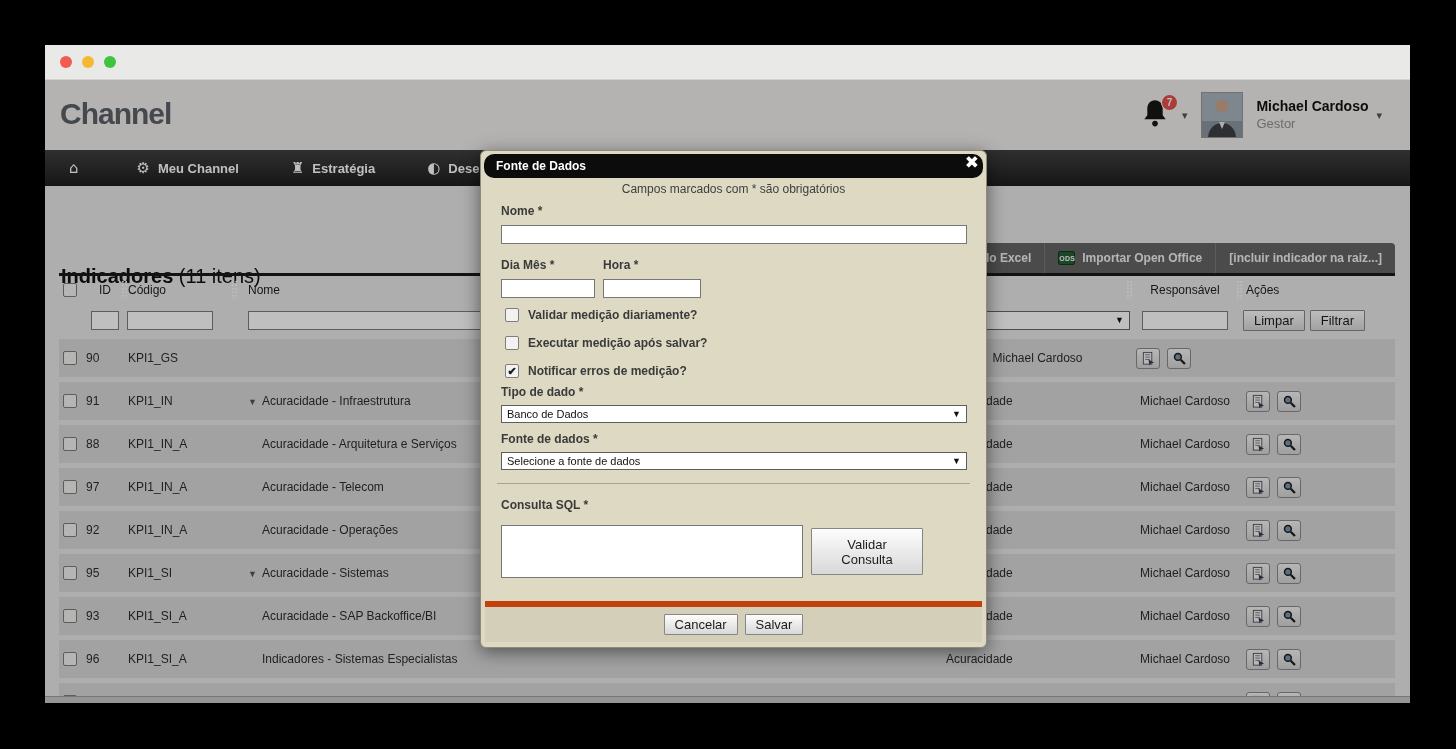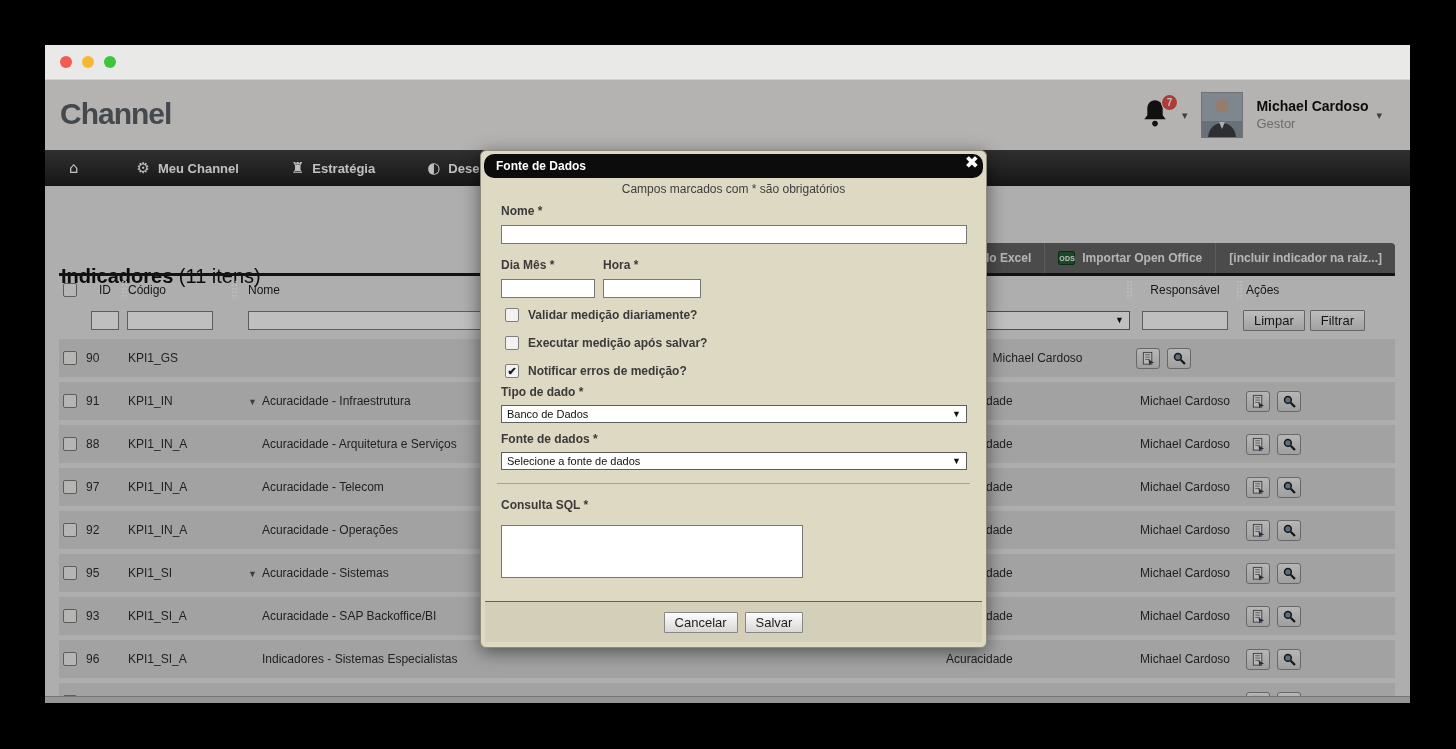--- a/index.html
+++ b/index.html
@@ -86,21 +86,21 @@
   .m-label { position:absolute; font-size:12px; font-weight:bold; color:#3a3a3a; }
   .m-input { position:absolute; height:19px; background:#fff; border:1px solid #777; font-size:12px; padding:0 4px; }
   .m-select { position:absolute; height:18px; background:#fff; border:1px solid #5e5e5e; display:flex; align-items:center; font-size:11px; color:#111; padding:0 5px; cursor:pointer; }
   .m-select .val { flex:1; }
   .m-select .dd { font-size:9px; color:#111; }
   .m-checks { position:absolute; left:24px; top:150px; }
   .m-check { display:flex; align-items:center; gap:9px; height:28px; font-size:12px; font-weight:bold; color:#3a3a3a; }
   .m-divider { position:absolute; left:16px; right:16px; top:332px; border-top:1px solid #a9a490; }
   .m-textarea { position:absolute; left:20px; top:374px; width:302px; height:53px; background:#fff; border:1px solid #777; resize:none; font-family:"Liberation Sans",sans-serif; font-size:12px; padding:3px; }
   .m-validar { position:absolute; left:330px; top:377px; width:112px; height:47px; font-size:13px; }
-  .modal-footer { position:absolute; left:4px; right:4px; top:450px; height:41px; background:#d3cfb8; border-top:1px solid #c2410c; display:flex; align-items:center; justify-content:center; gap:7px; }
+  .modal-footer { position:absolute; left:4px; right:4px; top:450px; height:41px; background:#d3cfb8; border-top:6px solid #c2410c; display:flex; align-items:center; justify-content:center; gap:7px; }
 </style>
 </head>
 <body>
 
 <div class="stage">
   <div class="window">
 
     <div class="titlebar">
       <span class="dot red"></span>
       <span class="dot yellow"></span>
@@ -561,20 +561,21 @@
       <div class="m-label" style="left:20px; top:281px;">Fonte de dados *</div>
       <div class="m-select" style="left:20px; top:301px; width:466px;">
         <span class="val">Selecione a fonte de dados</span>
         <span class="dd">▼</span>
       </div>
 
       <div class="m-divider"></div>
 
       <div class="m-label" style="left:20px; top:347px;">Consulta SQL *</div>
       <textarea class="m-textarea" style=""></textarea>
+      <button class="btn m-validar">Validar Consulta</button>
 
       <div class="modal-footer">
         <button class="btn">Cancelar</button>
         <button class="btn">Salvar</button>
       </div>
     </div>
 
   </div>
 </div>
 

